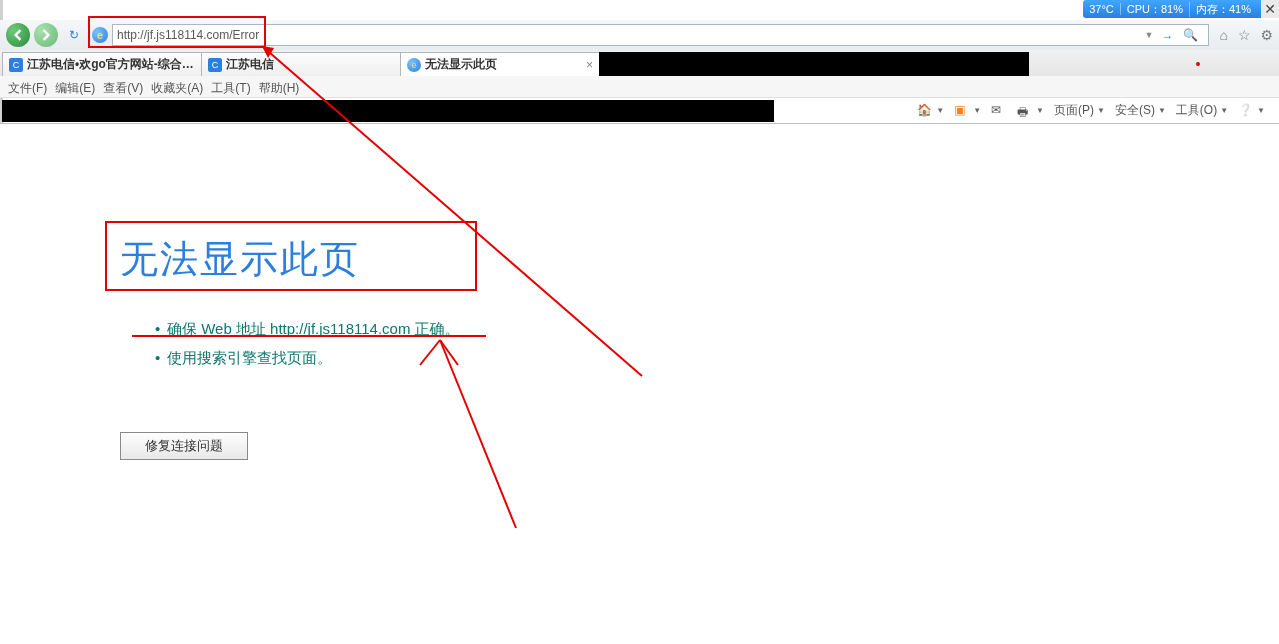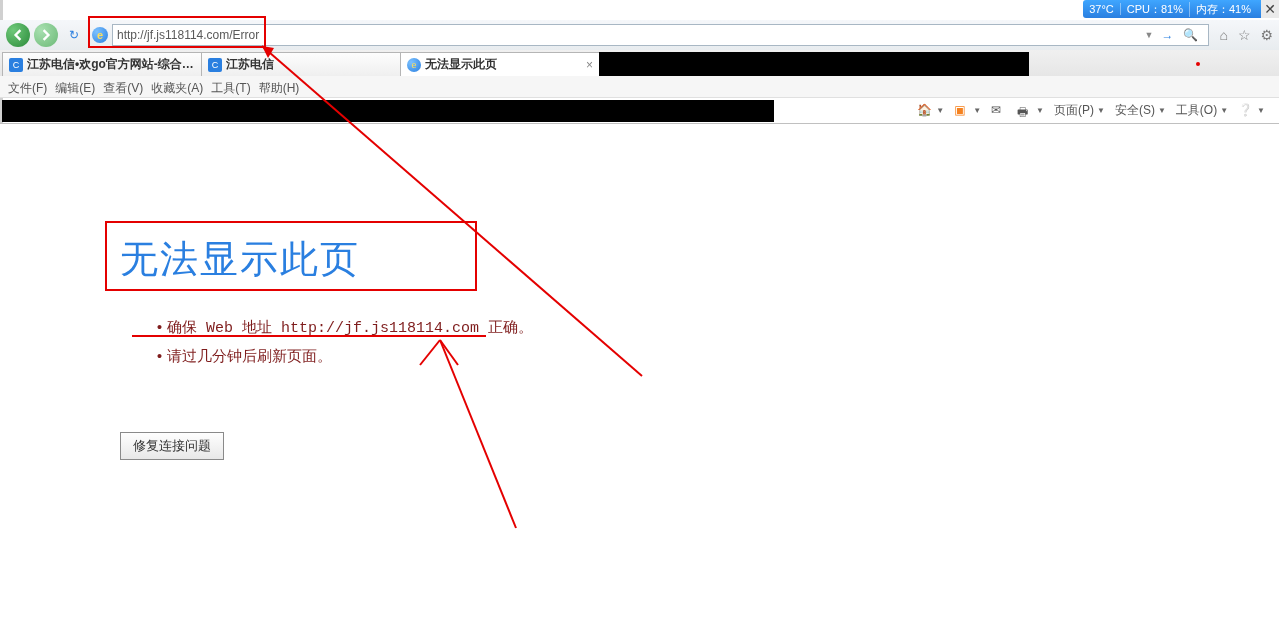--- a/index.html
+++ b/index.html
@@ -204,32 +204,31 @@
   left: 120px; top: 110px;
   font-size: 38px;
   font-weight: 400;
   color: #2a7fe0;
   letter-spacing: 2px;
 }
 .err-list {
   position: absolute;
   left: 155px; top: 190px;
   font-size: 15px;
-  color: #7f1d1d;
+  color: #0f766e;
   line-height: 1.95;
-  font-family: Liberation Mono, monospace;
 }
 .err-list li { list-style: none; position: relative; padding-left: 12px; }
 .err-list li::before { content: "•"; position: absolute; left: 0; }
 .fix-btn {
   position: absolute;
   left: 120px; top: 308px;
   border: 1px solid #8a8a8a;
   background: linear-gradient(#fefefe, #e8e8e8);
-  padding: 4px 12px;
+  padding: 4px 24px;
   font-size: 13px;
   color: #333;
 }
 
 
 .anno { position: absolute; pointer-events: none; }
 .redbox { border: 2px solid #e40000; background: transparent; }
 .redline { background: #e40000; height: 2px; }
 svg.redarrow { position: absolute; }
 svg.redarrow line, svg.redarrow path { stroke: #e40000; stroke-width: 2; fill: none; }
@@ -340,21 +339,21 @@
       <span class="ico" style="color:#2a7fe0">❔</span>
         <span class="drop">▼</span>
     </div>
   </div>
 </div>
 
 <div class="page">
   <div class="err-heading">无法显示此页</div>
   <ul class="err-list">
     <li>确保 Web 地址 http://jf.js118114.com 正确。</li>
-    <li>请过几分钟后刷新页面。</li>
+    <li>使用搜索引擎查找页面。</li>
   </ul>
   <button class="fix-btn">修复连接问题</button>
 </div>
 
 <div class="anno redbox" style="left:88px; top:16px; width:178px; height:32px;"></div>
 
 <div class="anno redbox" style="left:105px; top:221px; width:372px; height:70px;"></div>
 
 <div class="anno redline" style="left:132px; top:335px; width:354px;"></div>
 

